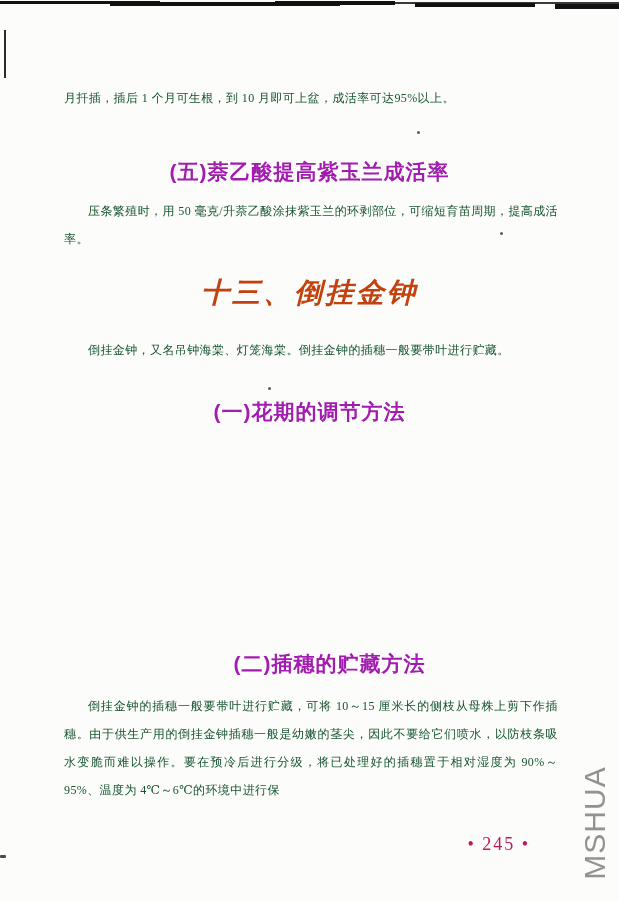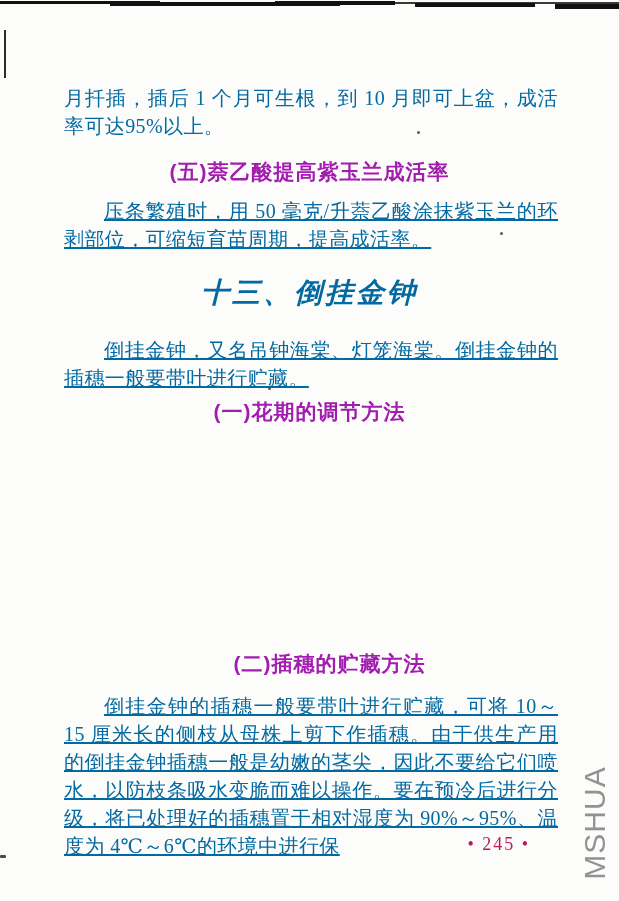--- a/index.html
+++ b/index.html
@@ -24,26 +24,26 @@
   .speck{position:absolute;background:#5a5a5a;border-radius:50%;}
   .sp1{top:131px;left:417px;width:3px;height:3px;}
   .sp2{top:232px;left:500px;width:3px;height:3px;}
   .sp3{top:387px;left:268px;width:3px;height:3px;}
   .edge-dash{position:absolute;top:855px;left:0;width:6px;height:3px;background:#4a4a4a;border-radius:1px;}
 
   
   .body-par{
     position:absolute;left:64px;width:494px;
     margin:0;
-    font-size:20px;line-height:28px;
+    font-size:12px;line-height:28px;
     letter-spacing:0.4px;
     text-align:justify;
-    color:#0369a1;
+    color:#14532d;
   }
-  .indent{text-indent:2em;text-decoration:underline;}
+  .indent{text-indent:2em;}
   .p-cont{top:84px;}
   .p-naa{top:197px;}
   .p-intro{top:336px;}
   .p-flower{top:446px;}
   .p-cutting{top:692px;}
 
   .sub-heading{
     position:absolute;left:0;width:619px;
     margin:0;
     text-align:center;
@@ -59,21 +59,21 @@
 
   .chapter-title{
     position:absolute;top:276px;left:0;width:619px;
     margin:0;
     text-align:center;
     font-family:"Liberation Serif","DejaVu Serif",serif;
     font-style:italic;
     font-weight:700;
     font-size:28px;line-height:34px;
     letter-spacing:3px;
-    color:#0369a1;
+    color:#c2410c;
   }
 
   .page-number{
     position:absolute;top:833px;right:89px;
     font-size:18px;line-height:22px;
     letter-spacing:2px;
     color:#be185d;
   }
 
   .watermark{

